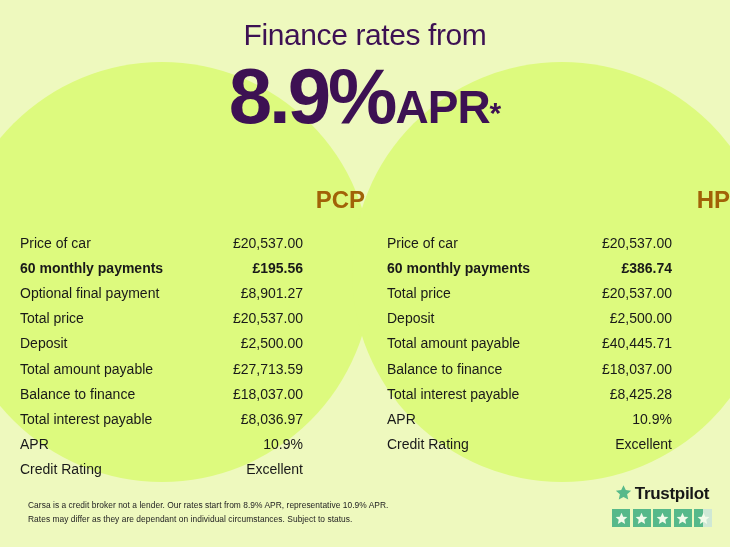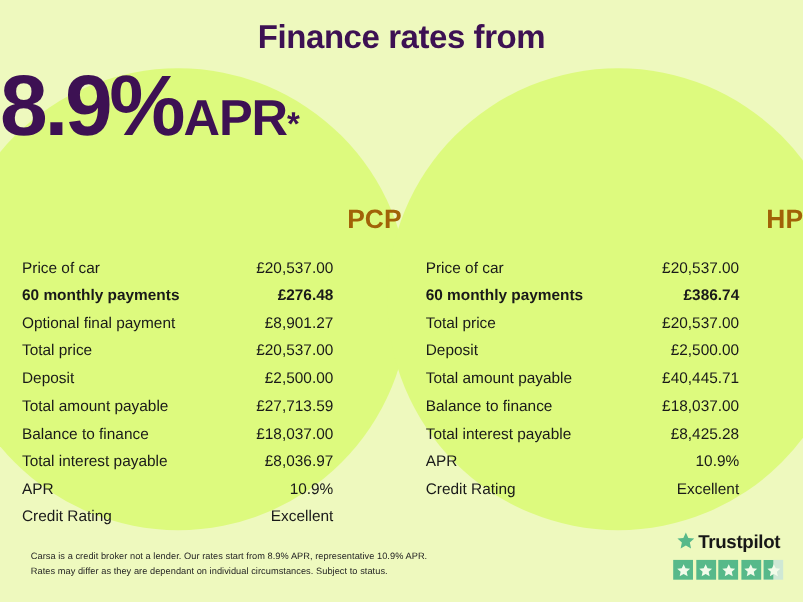--- a/index.html
+++ b/index.html
@@ -22,29 +22,29 @@
     border-radius:50%;
     background:#ddfa7e;
     z-index:0;
   }
   #blob-left  { left:-48px; top:62px;  width:420px; height:420px; }
   #blob-right { left:352px; top:62px;  width:420px; height:420px; }
 
   
   .header { position:absolute; z-index:2; left:0; right:0; top:18px; text-align:center; }
   .title {
-    font-size:30px; font-weight:bold; color:#3d1153;
+    font-size:30px; font-weight:normal; color:#3d1153;
     letter-spacing:-0.4px; line-height:1.1;
   }
   .rate-line {
     margin-top:6px;
     color:#3d1153;
     line-height:1;
     white-space:nowrap;
-    display:flex; justify-content:flex-start; align-items:baseline;
+    display:flex; justify-content:center; align-items:baseline;
   }
   .rate-big { font-size:78px; font-weight:bold; letter-spacing:-3px; }
   .rate-apr { font-size:46px; font-weight:bold; letter-spacing:-1px; margin-left:1px; }
   .rate-star { font-size:30px; font-weight:bold; vertical-align:super; }
 
   
   .tables { position:absolute; z-index:2; top:186px; left:0; right:0; display:flex; }
   .panel { width:50%; }
   .panel-title {
     text-align:right; color:#a16207; font-weight:bold;
@@ -106,21 +106,21 @@
 
     <div class="panel" id="panel-pcp">
       <div class="panel-title">PCP</div>
       <div class="rows">
         <div class="row">
             <span class="k">Price of car</span>
             <span class="v">£20,537.00</span>
           </div>
         <div class="row bold">
             <span class="k">60 monthly payments</span>
-            <span class="v">£276.48</span>
+            <span class="v">£195.56</span>
           </div>
         <div class="row">
             <span class="k">Optional final payment</span>
             <span class="v">£8,901.27</span>
           </div>
         <div class="row">
             <span class="k">Total price</span>
             <span class="v">£20,537.00</span>
           </div>
         <div class="row">

